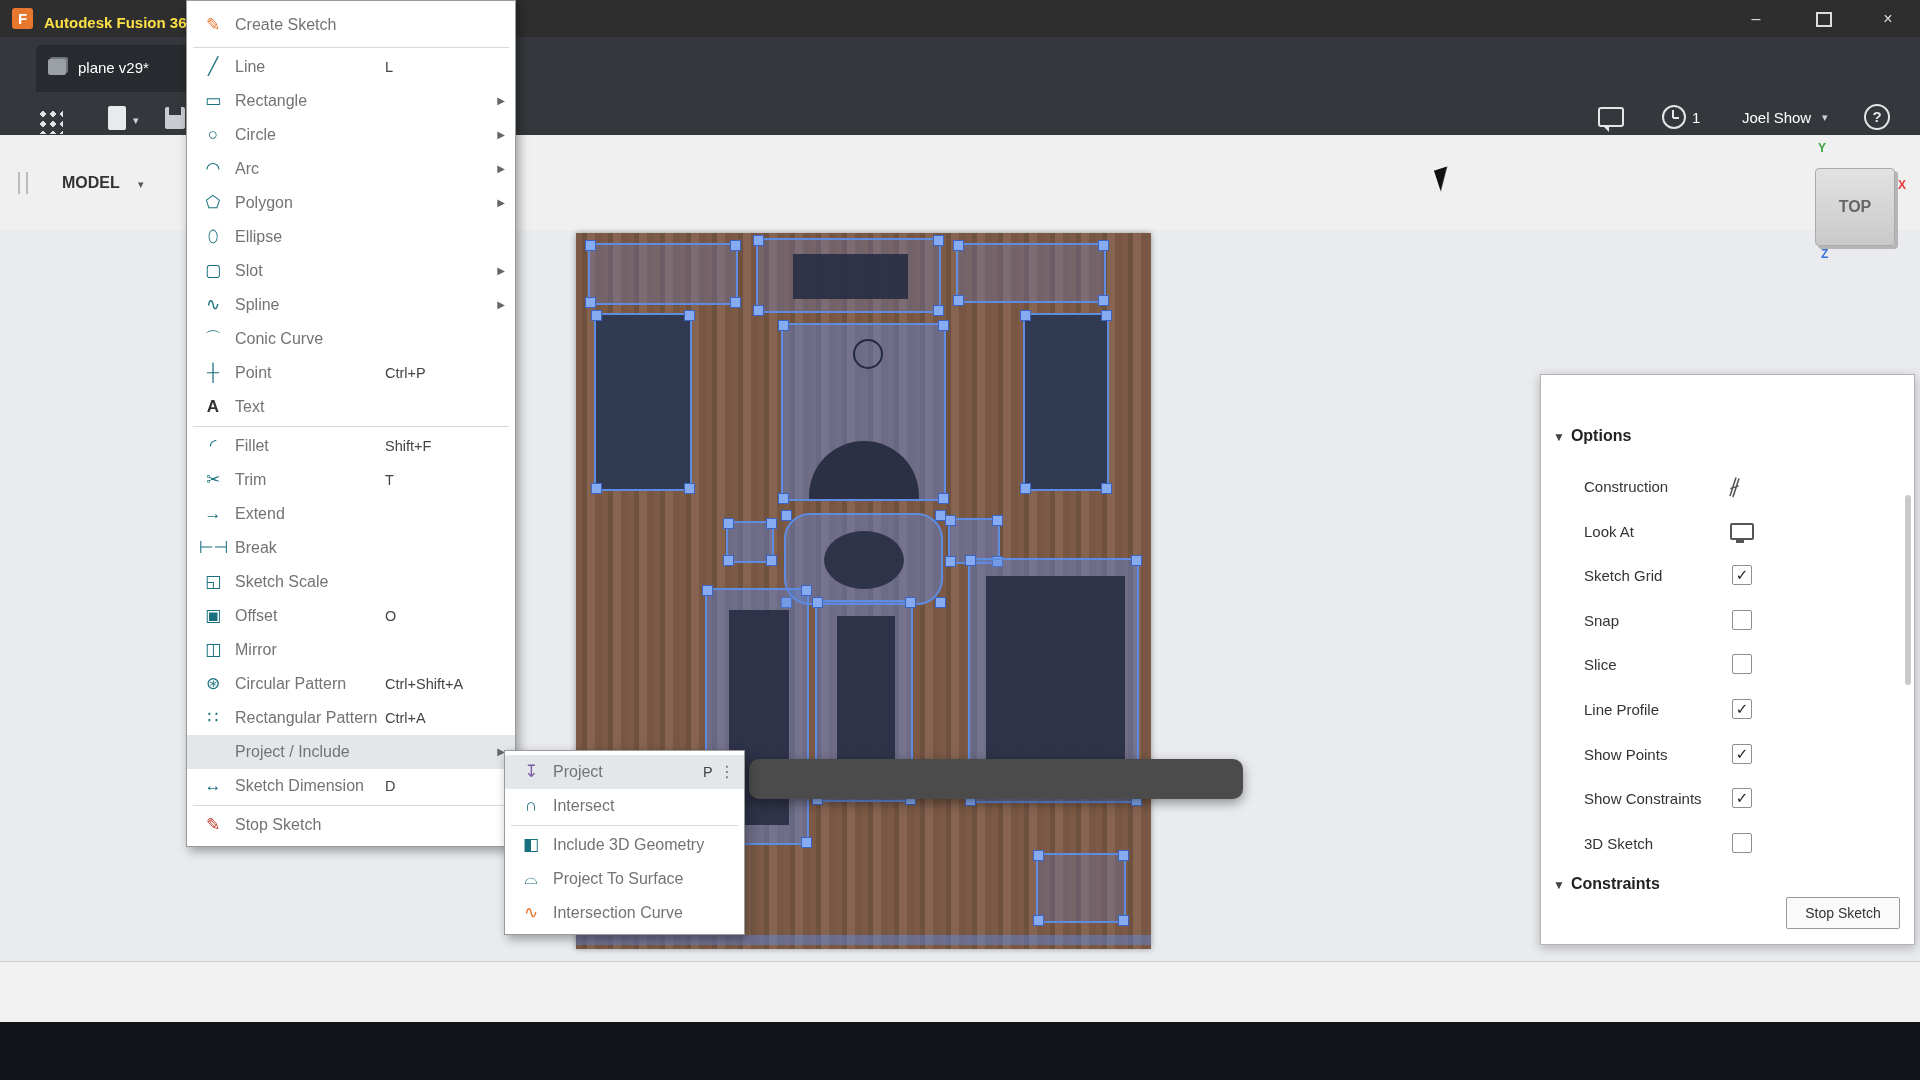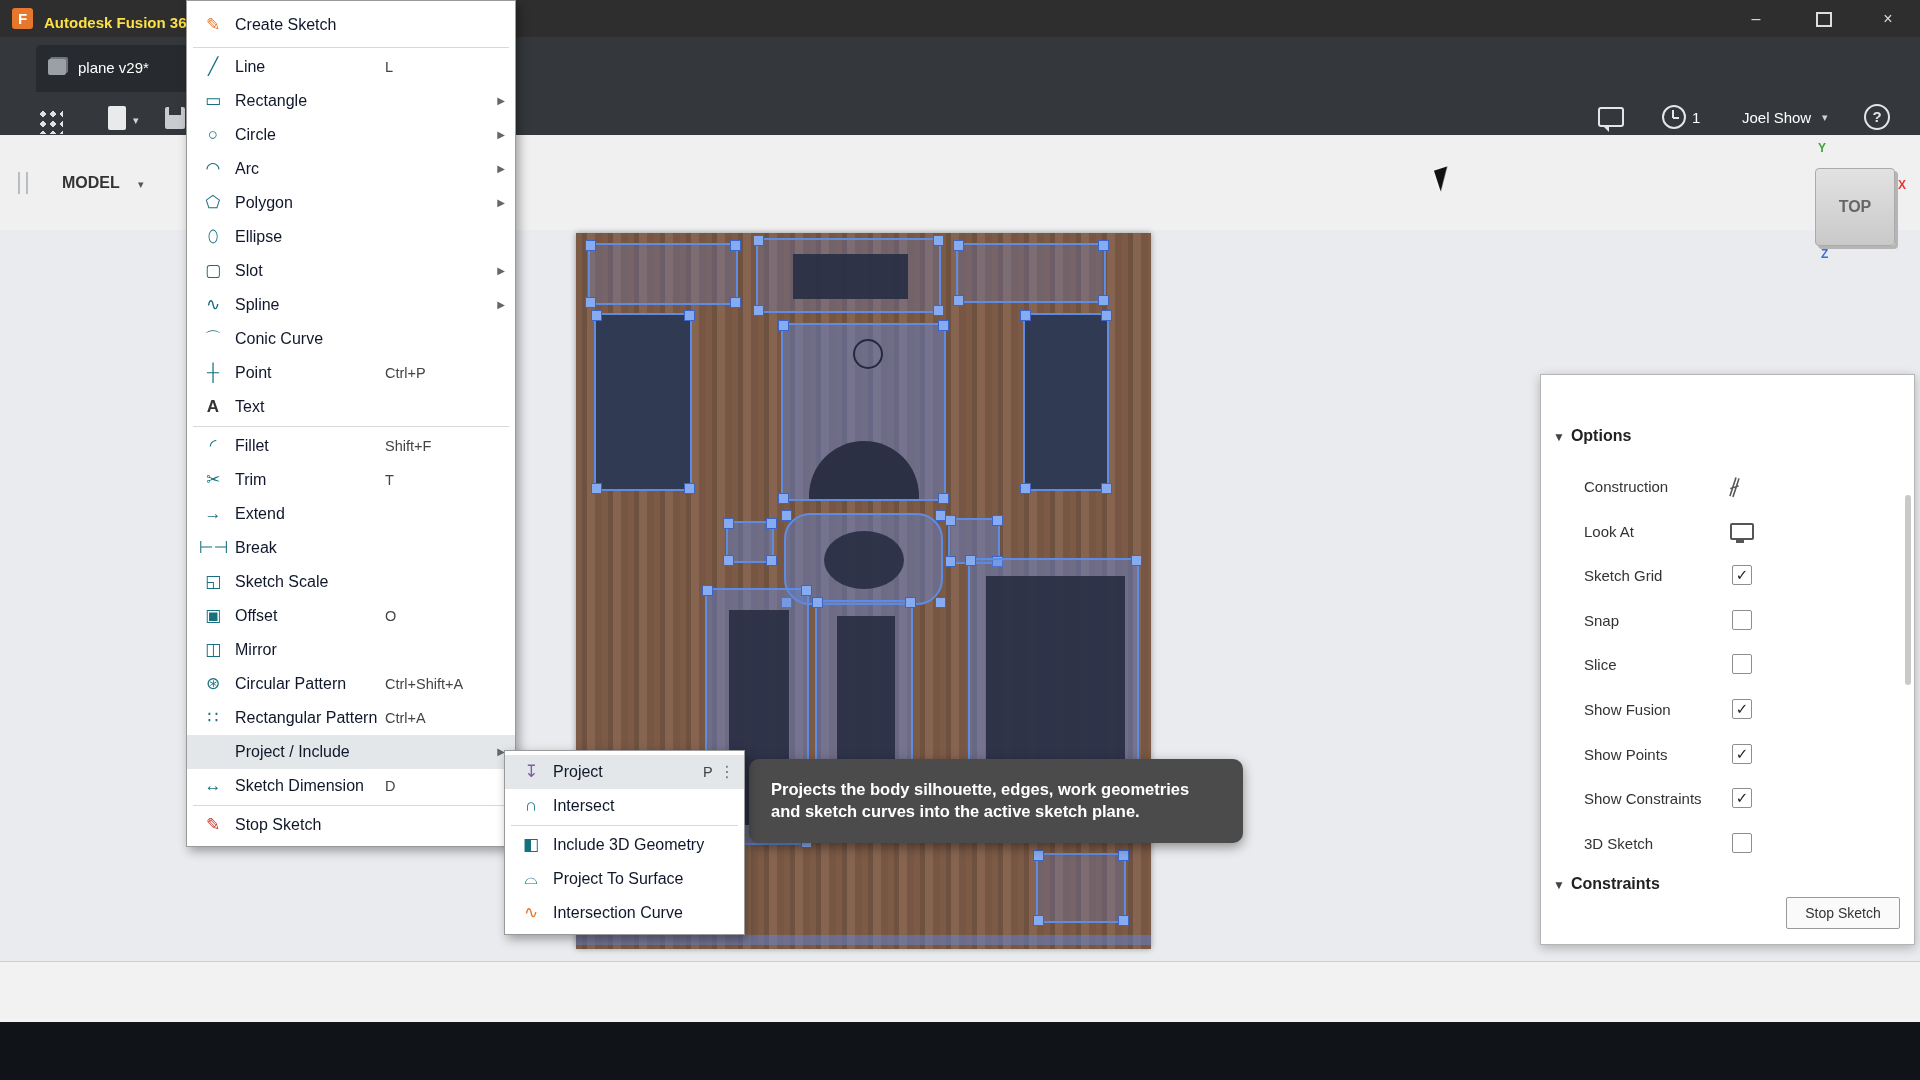--- a/index.html
+++ b/index.html
@@ -147,21 +147,21 @@
   .menu{position:absolute;background:#fff;border:1px solid #9a9a9a;box-shadow:3px 4px 10px rgba(0,0,0,.35);z-index:50;padding:4px 0;}
   #sketch-menu{left:186px;top:0;width:328px;}
   #project-submenu{left:504px;top:750px;width:239px;z-index:51;}
   .menu-row{position:relative;height:34px;line-height:34px;}
   .menu-row.header{height:40px;line-height:40px;}
   .menu-row.highlight{background:#e4e7ea;}
   .menu-sep{height:1px;background:#d8d8d8;margin:2px 6px;}
   .menu-icon{position:absolute;left:12px;top:0;width:28px;text-align:center;font-size:17px;color:#18707e;}
   .menu-icon.orange{color:#e8772e;} .menu-icon.red{color:#c0392b;} .menu-icon.dark{color:#333;font-weight:bold;}
   .menu-icon.purple{color:#7b5ea7;}
-  .menu-label{position:absolute;left:48px;top:0;font-size:16px;color:#0f172a;white-space:nowrap;}
+  .menu-label{position:absolute;left:48px;top:0;font-size:16px;color:#737373;white-space:nowrap;}
   .menu-shortcut{position:absolute;left:198px;top:0;font-size:14.5px;color:#444;}
   .menu-arrow{position:absolute;right:10px;top:0;font-size:10px;color:#666;}
   .menu-grip{position:absolute;right:8px;top:0;font-size:16px;color:#777;letter-spacing:1px;}
   
   #tooltip{position:absolute;left:749px;top:759px;width:450px;background:#4b4b4b;color:#fff;border-radius:10px;
      padding:20px 22px;font-size:16.5px;font-weight:bold;line-height:1.32;z-index:40;box-shadow:0 4px 12px rgba(0,0,0,.4);}
   #tooltip p{margin:0;} #tooltip p + p{margin-top:16px;}
   
   #mouse-cursor{position:absolute;left:1437px;top:168px;width:0;height:0;z-index:60;
      border-left:14px solid #111;border-bottom:22px solid transparent;transform:rotate(-18deg);
@@ -487,21 +487,21 @@
       </div>
       <div class="pal-row" style="top: 229.8px;">
         <span class="pal-label">Snap</span>
         <span class="cb"></span>
       </div>
       <div class="pal-row" style="top: 274.4px;">
         <span class="pal-label">Slice</span>
         <span class="cb"></span>
       </div>
       <div class="pal-row" style="top: 319px;">
-        <span class="pal-label">Show Fusion</span>
+        <span class="pal-label">Line Profile</span>
         <span class="cb checked">✓</span>
       </div>
       <div class="pal-row" style="top: 363.6px;">
         <span class="pal-label">Show Points</span>
         <span class="cb checked">✓</span>
       </div>
       <div class="pal-row" style="top: 408.2px;">
         <span class="pal-label">Show Constraints</span>
         <span class="cb checked">✓</span>
       </div>
@@ -666,16 +666,15 @@
       <span class="menu-icon">⌓</span>
       <span class="menu-label">Project To Surface</span>
     </div>
     <div class="menu-row">
       <span class="menu-icon orange">∿</span>
       <span class="menu-label">Intersection Curve</span>
     </div>
   </div>
 
 <div id="tooltip">
-  <p>Projects the body silhouette, edges, work geometries and sketch curves into the active sketch plane.</p>
 </div>
 
 <div id="mouse-cursor"></div>
 
 </body></html>

